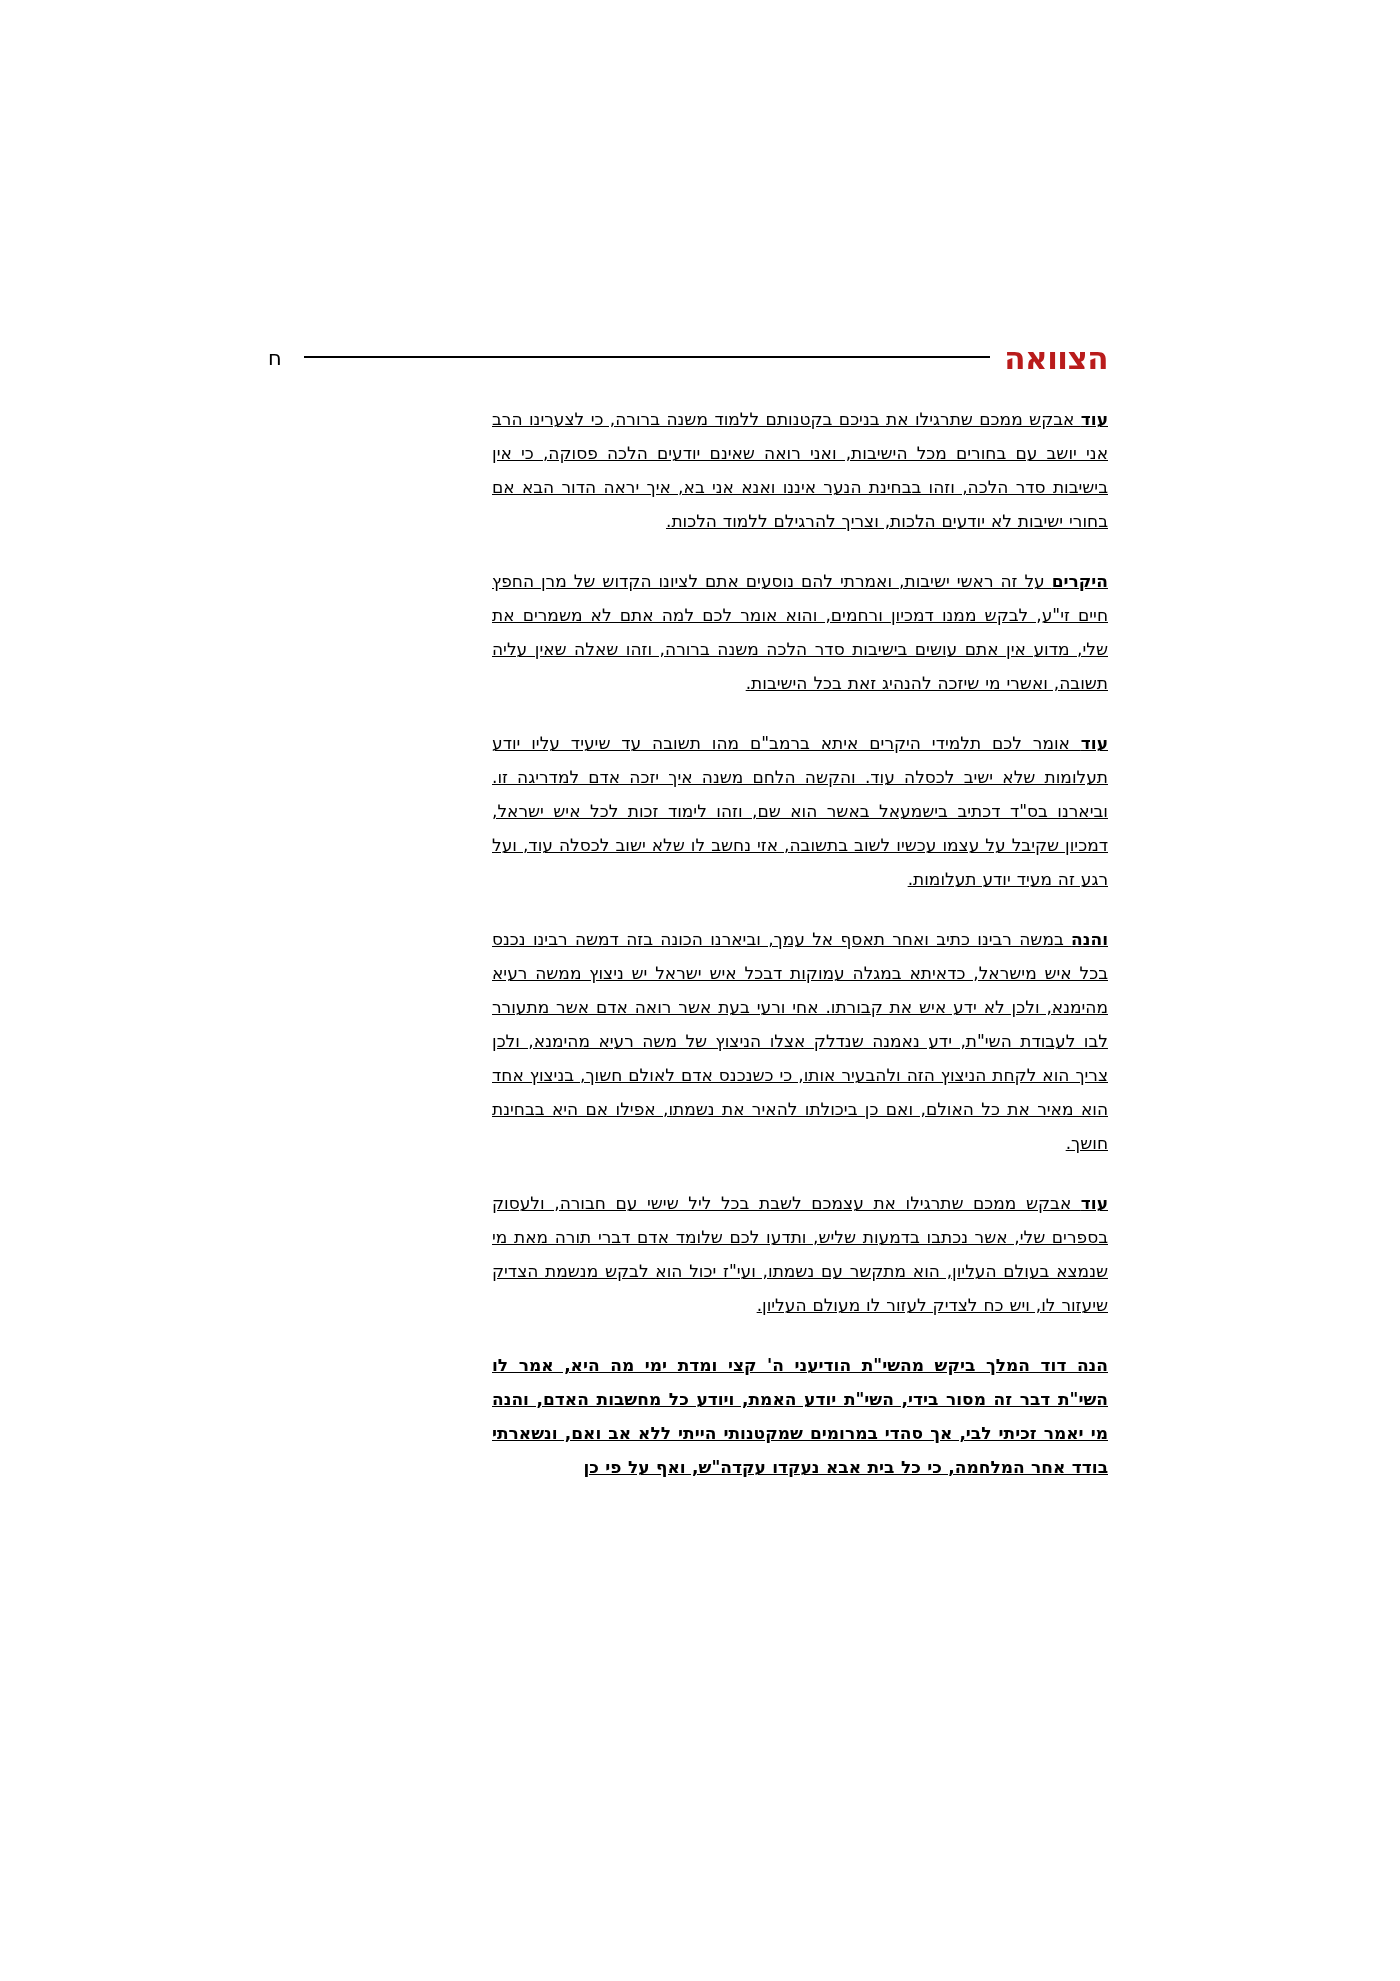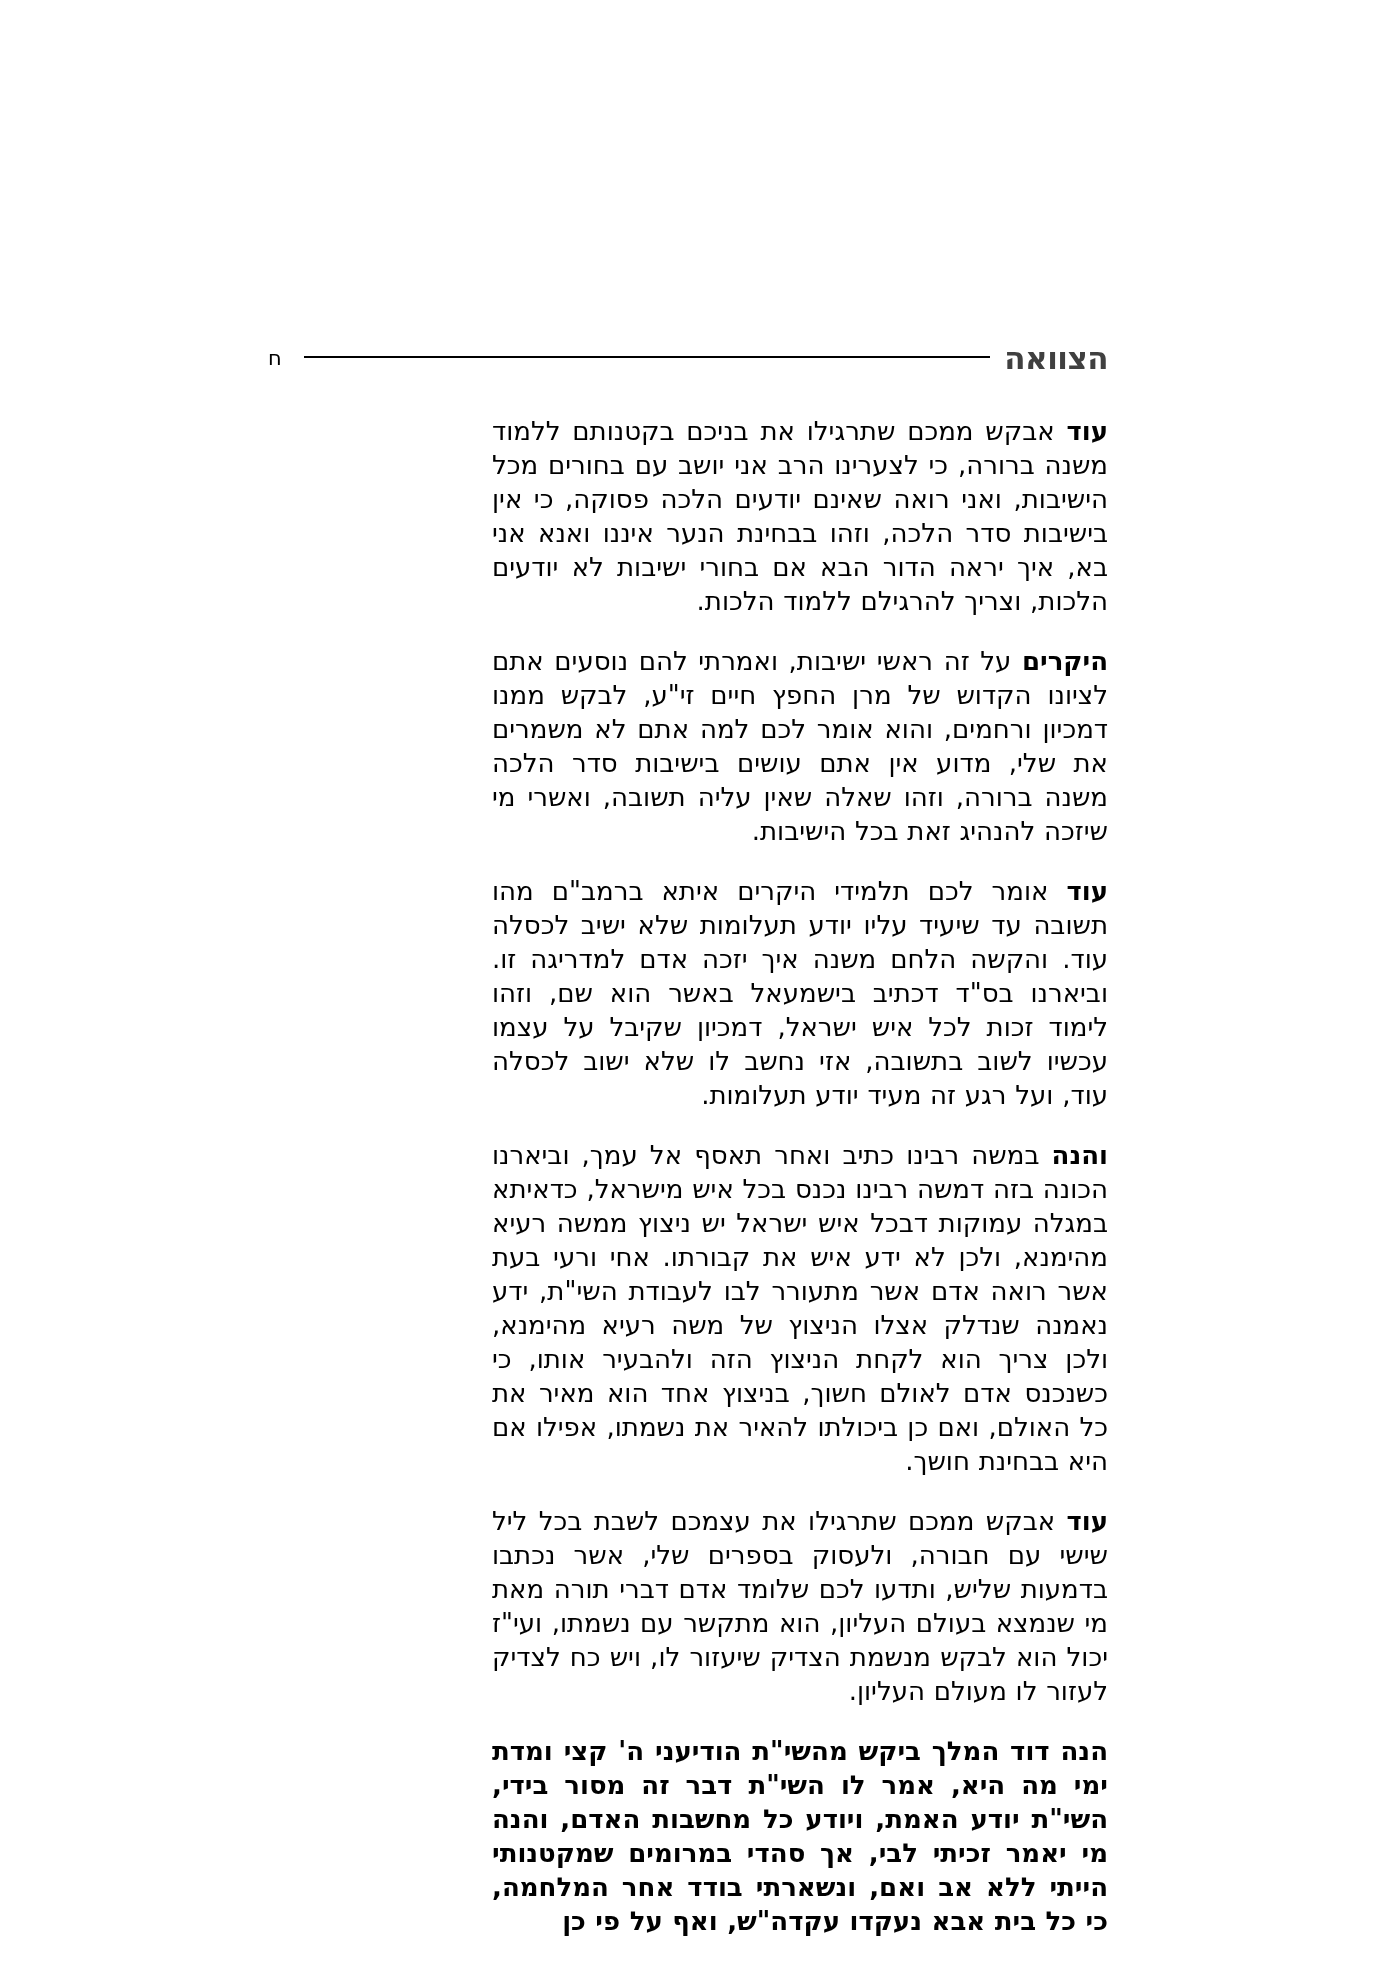--- a/index.html
+++ b/index.html
@@ -34,21 +34,21 @@
     flex-direction: row;
     align-items: center;
     gap: 0;
   }
 
   .head-title {
     font-family: "DejaVu Sans", sans-serif;
     font-weight: 700;
     font-size: 31px;
     line-height: 1;
-    color: #404040;
+    color: #b91c1c;
     letter-spacing: -0.5px;
     white-space: nowrap;
     padding-left: 14px;
     flex: 0 0 auto;
   }
 
   .head-rule {
     flex: 1 1 auto;
     height: 0;
     border-top: 2.2px solid #000000;
@@ -71,29 +71,30 @@
     position: absolute;
     top: 398px;
     right: 292px;
     width: 616px;
     direction: rtl;
     text-align: justify;
     text-align-last: right;
   }
 
   .para {
-    margin: 16px 0 26px 0;
+    margin: 4px 0 26px 0;
     font-family: "DejaVu Sans", sans-serif;
-    font-size: 26px;
+    font-size: 17px;
     line-height: 34px;
     color: #000000;
     direction: rtl;
     text-align: justify;
     text-align-last: right;
     word-spacing: 0.5px;
+    text-decoration: underline;
   }
 
   .para:last-child {
     margin-bottom: 0;
   }
 
   .para.bold {
     font-weight: 700;
   }
 

